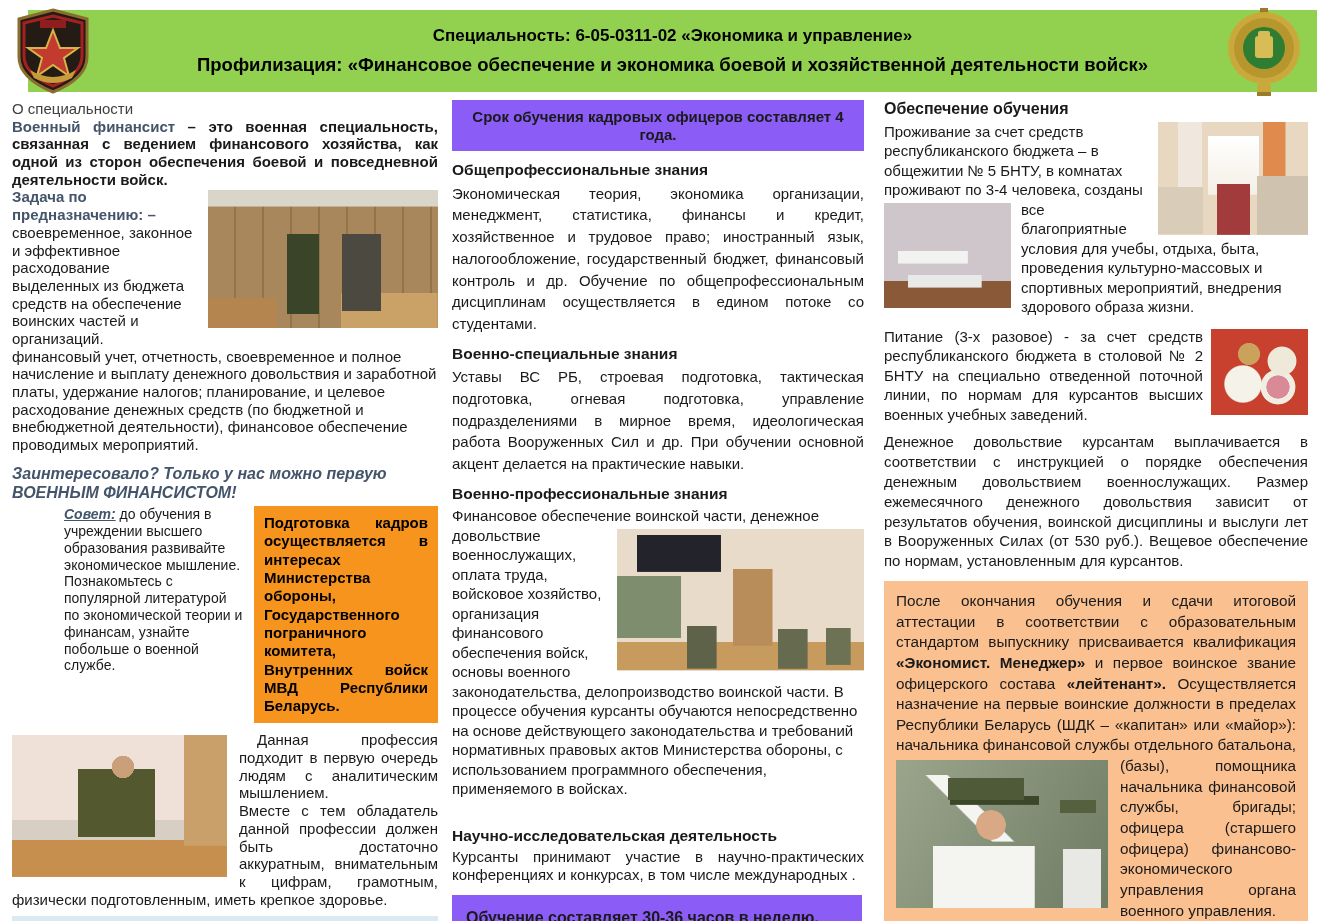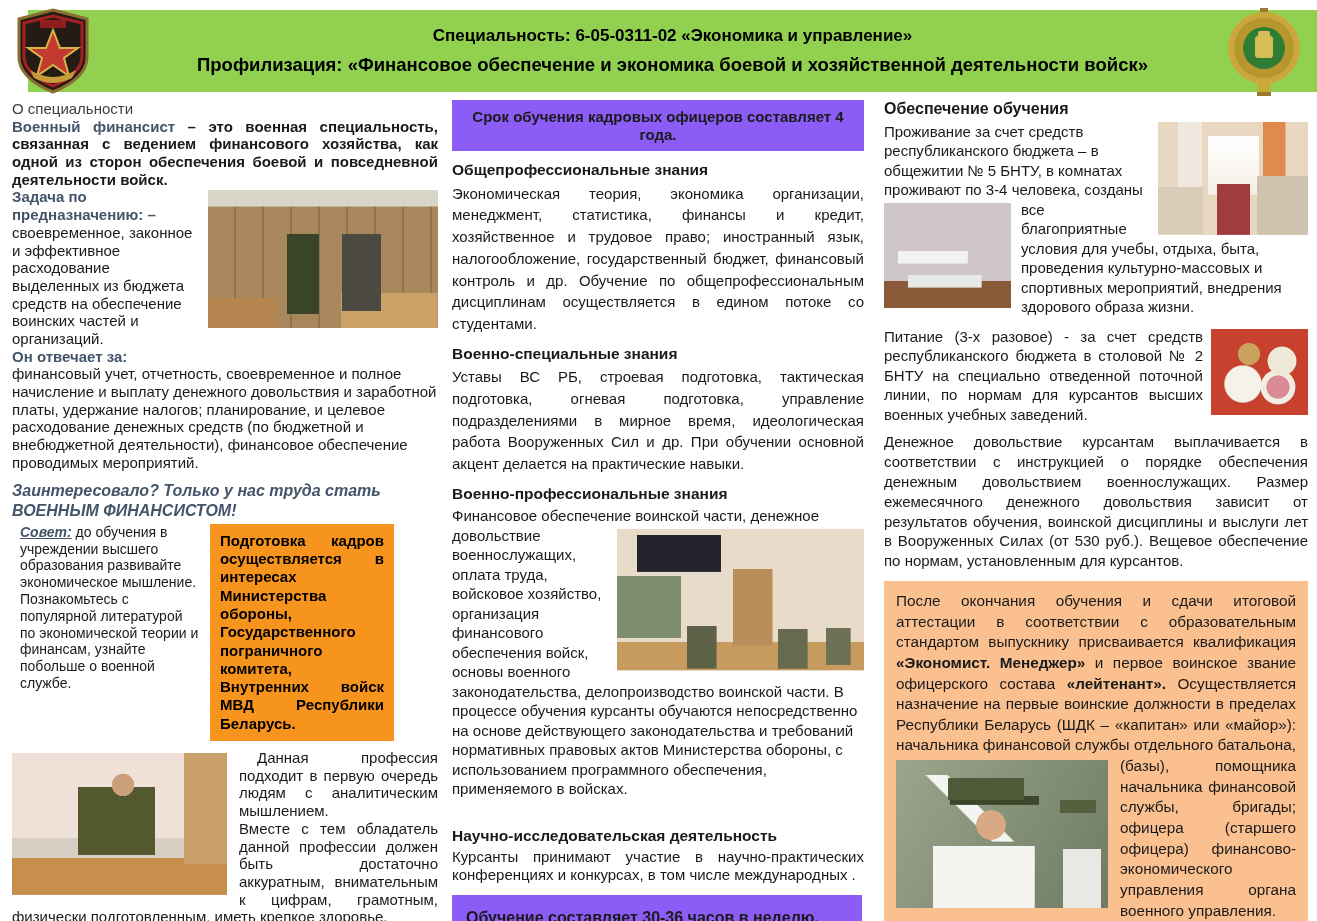--- a/index.html
+++ b/index.html
@@ -114,21 +114,21 @@
   .gold-box.center{text-align:center;padding:8px 6px;font-size:15px;}
   .gold-box.big{padding:12px 14px;font-size:16px;line-height:1.35;height:92px;margin-top:12px;}
   .blue-box{
     background:#DCE9F0;padding:8px 12px 10px 12px;box-sizing:border-box;
     margin-top:8px;height:144px;
   }
   .peach-box{
     background:#FAC090;padding:10px 12px;box-sizing:border-box;margin-top:10px;
     font-size:15.3px;line-height:1.35;height:352px;
   }
-  .advice-row{display:flex;gap:10px;margin-top:0;}
+  .advice-row{display:flex;gap:10px;margin-top:0;justify-content:flex-end;}
   .advice{width:188px;font-size:14px;line-height:1.2;padding-left:8px;box-sizing:border-box;}
   .advice-label{color:#44546A;font-style:italic;font-weight:bold;text-decoration:underline;}
   .interest{color:#44546A;font-weight:bold;font-style:italic;font-size:16px;margin:10px 0 4px 0;line-height:1.2;}
   .profession-row{margin-top:8px;overflow:hidden;}
   .lead{font-weight:bold;}
   .clearfix::after{content:"";display:block;clear:both;}
 </style>
 </head>
 <body>
 
@@ -160,25 +160,24 @@
   </svg>
 </div>
 
 <div id="col-left" class="col">
   <p style="color:#404040;">О специальности</p>
   <p class="just lead"><span class="accent">Военный финансист</span><span> – это военная специальность, связанная с ведением финансового хозяйства, как одной из сторон обеспечения боевой и повседневной деятельности войск.</span></p>
 
   <div class="clearfix">
     <div class="photo photo-handshake fr"></div>
     <p><span class="accent">Задача по предназначению: –</span><span> своевременное, законное и эффективное расходование выделенных из бюджета средств на обеспечение воинских частей и организаций.</span></p>
-    <p class="accent">Он отвечает за:</p>
     <p>финансовый учет, отчетность, своевременное и полное начисление и выплату денежного довольствия и заработной платы, удержание налогов; планирование, и целевое расходование денежных средств (по бюджетной и внебюджетной деятельности), финансовое обеспечение проводимых мероприятий.</p>
   </div>
 
-  <p class="interest">Заинтересовало? Только у нас труда  стать ВОЕННЫМ ФИНАНСИСТОМ!</p>
+  <p class="interest">Заинтересовало? Только у нас можно  первую ВОЕННЫМ ФИНАНСИСТОМ!</p>
 
   <div class="advice-row">
     <div class="advice"><span class="advice-label">Совет:</span><span> до обучения в учреждении высшего образования развивайте экономическое мышление. Познакомьтесь с популярной литературой по экономической теории и финансам, узнайте побольше о военной  службе.</span></div>
     <div class="orange-box">Подготовка кадров осуществляется в интересах Министерства обороны, Государственного пограничного комитета, Внутренних войск МВД Республики Беларусь.</div>
   </div>
 
   <div class="profession-row clearfix">
     <div class="photo photo-cadet fl"></div>
     <p class="just" style="text-indent:18px;">Данная профессия подходит в первую очередь людям с аналитическим мышлением.</p>
     <p class="just">Вместе с тем обладатель данной профессии должен быть достаточно аккуратным, внимательным к цифрам, грамотным, физически подготовленным, иметь крепкое здоровье.</p>

